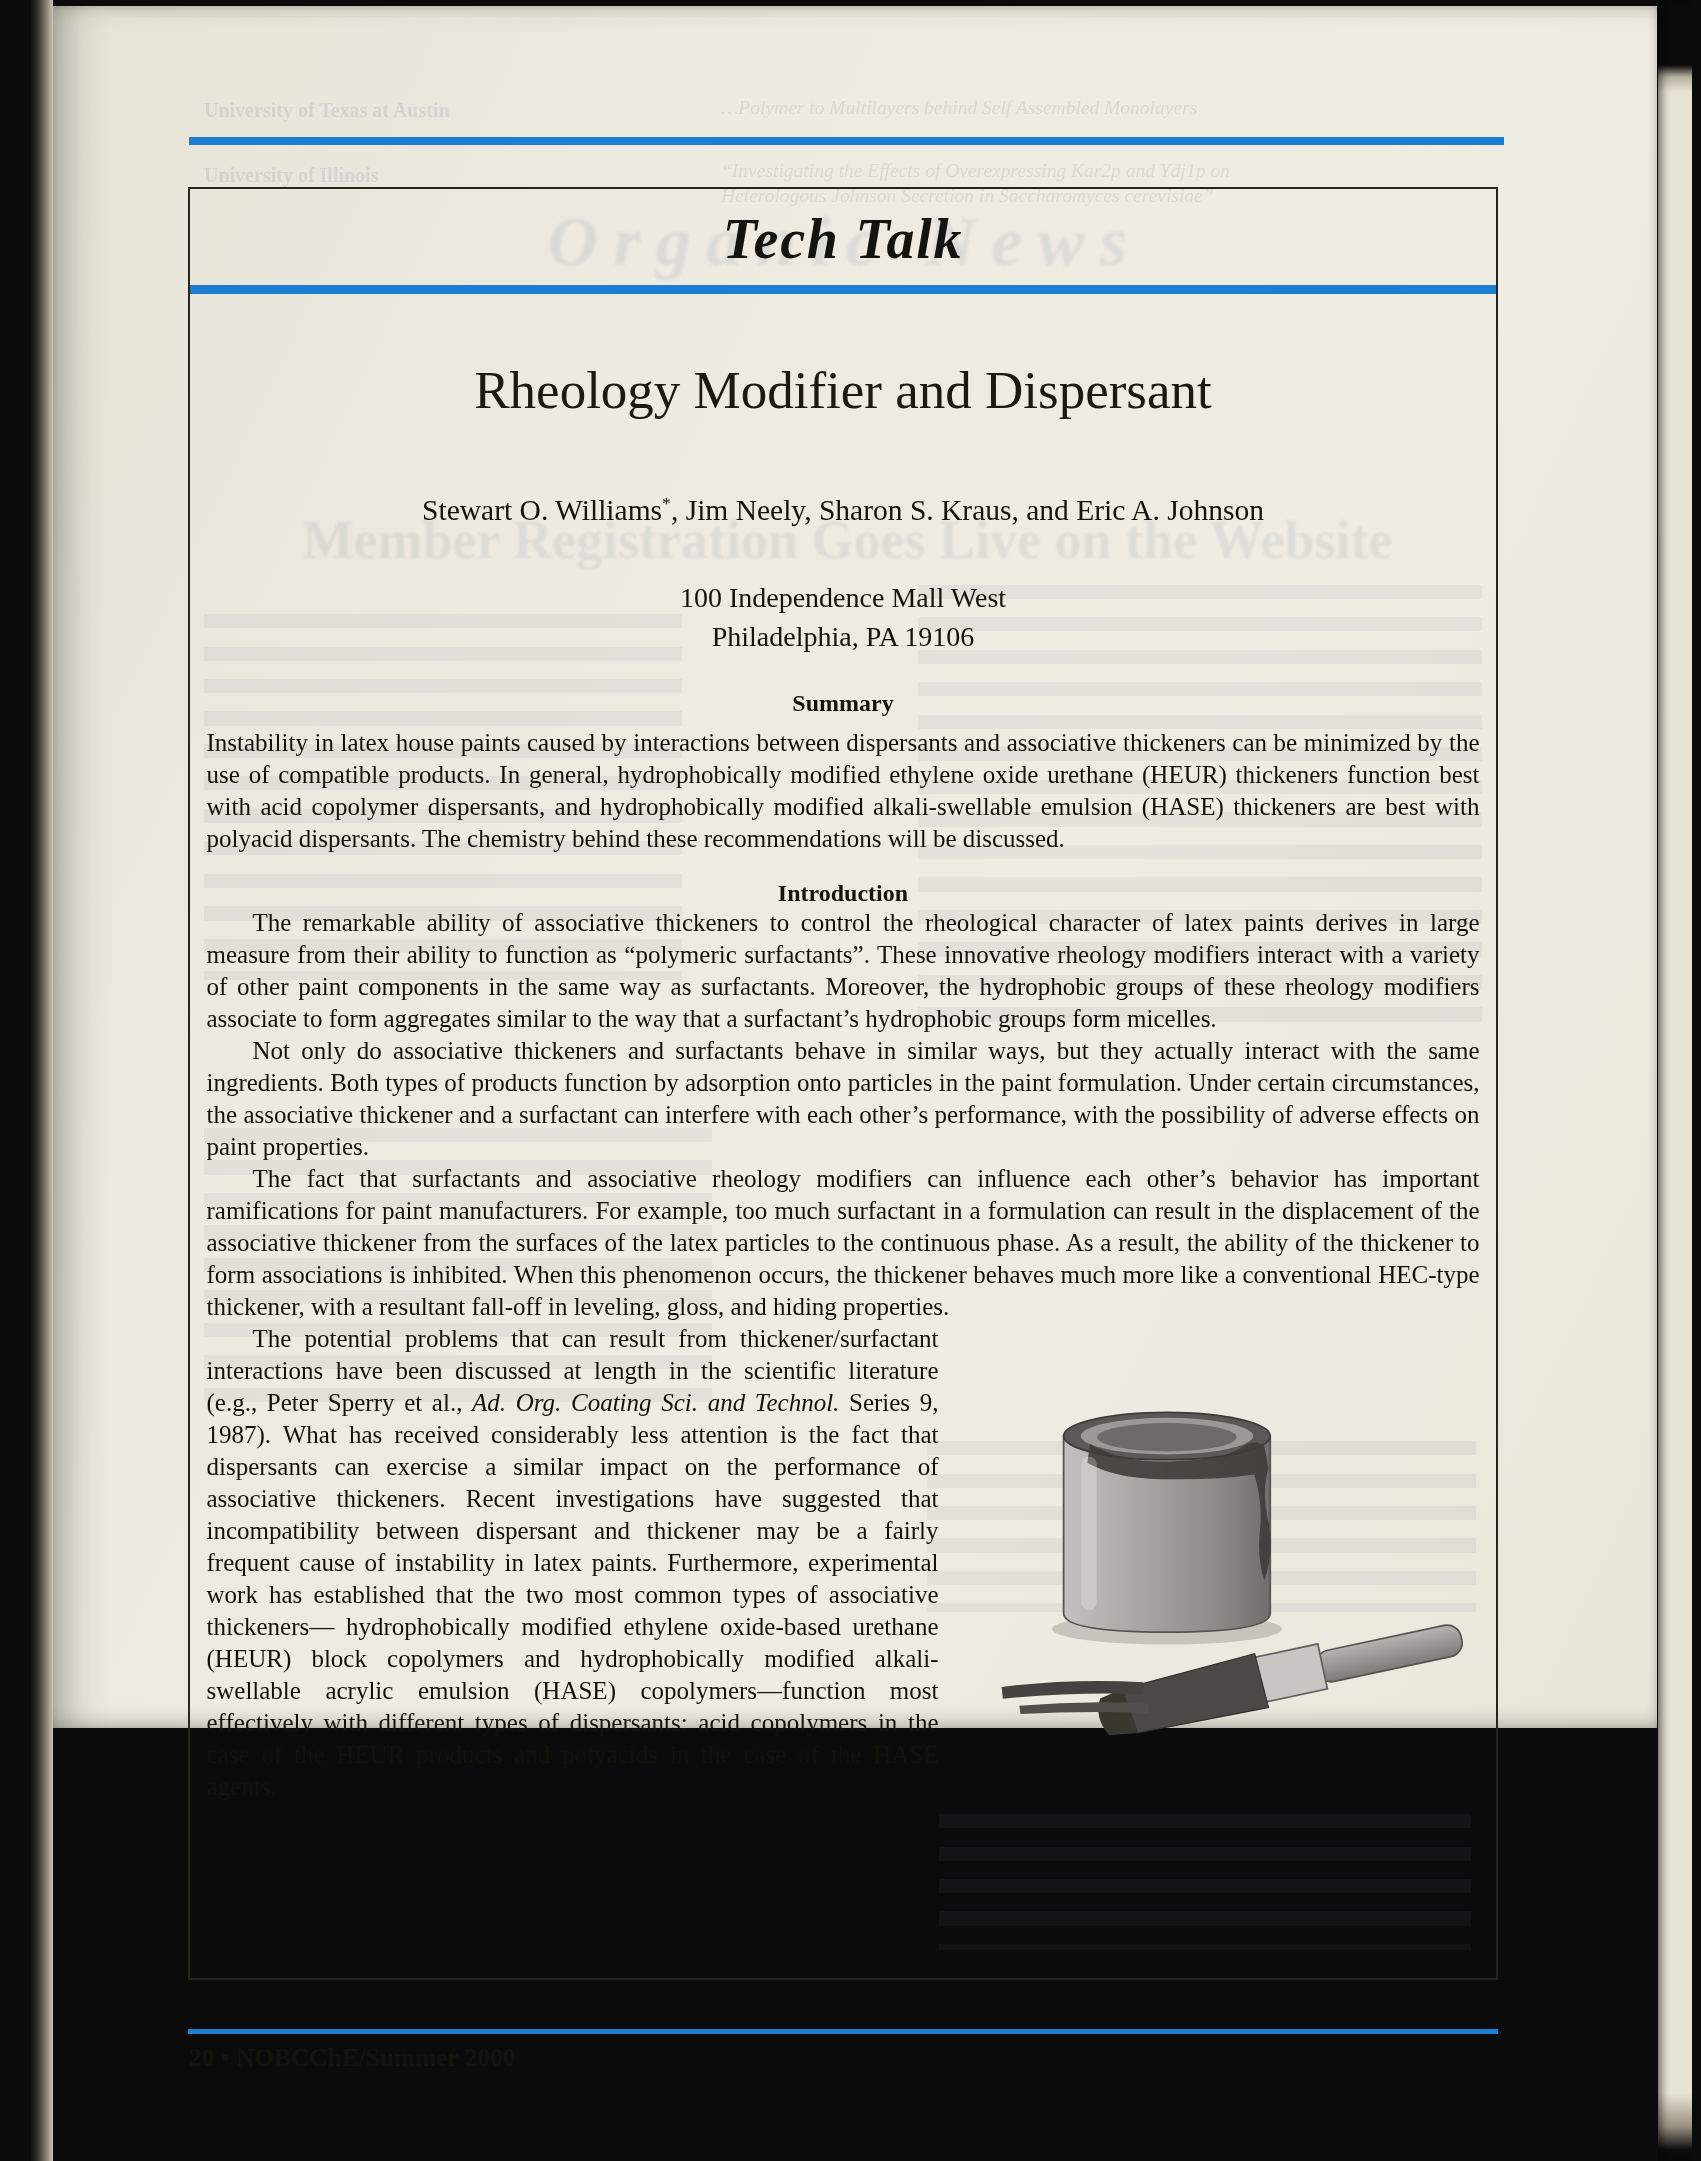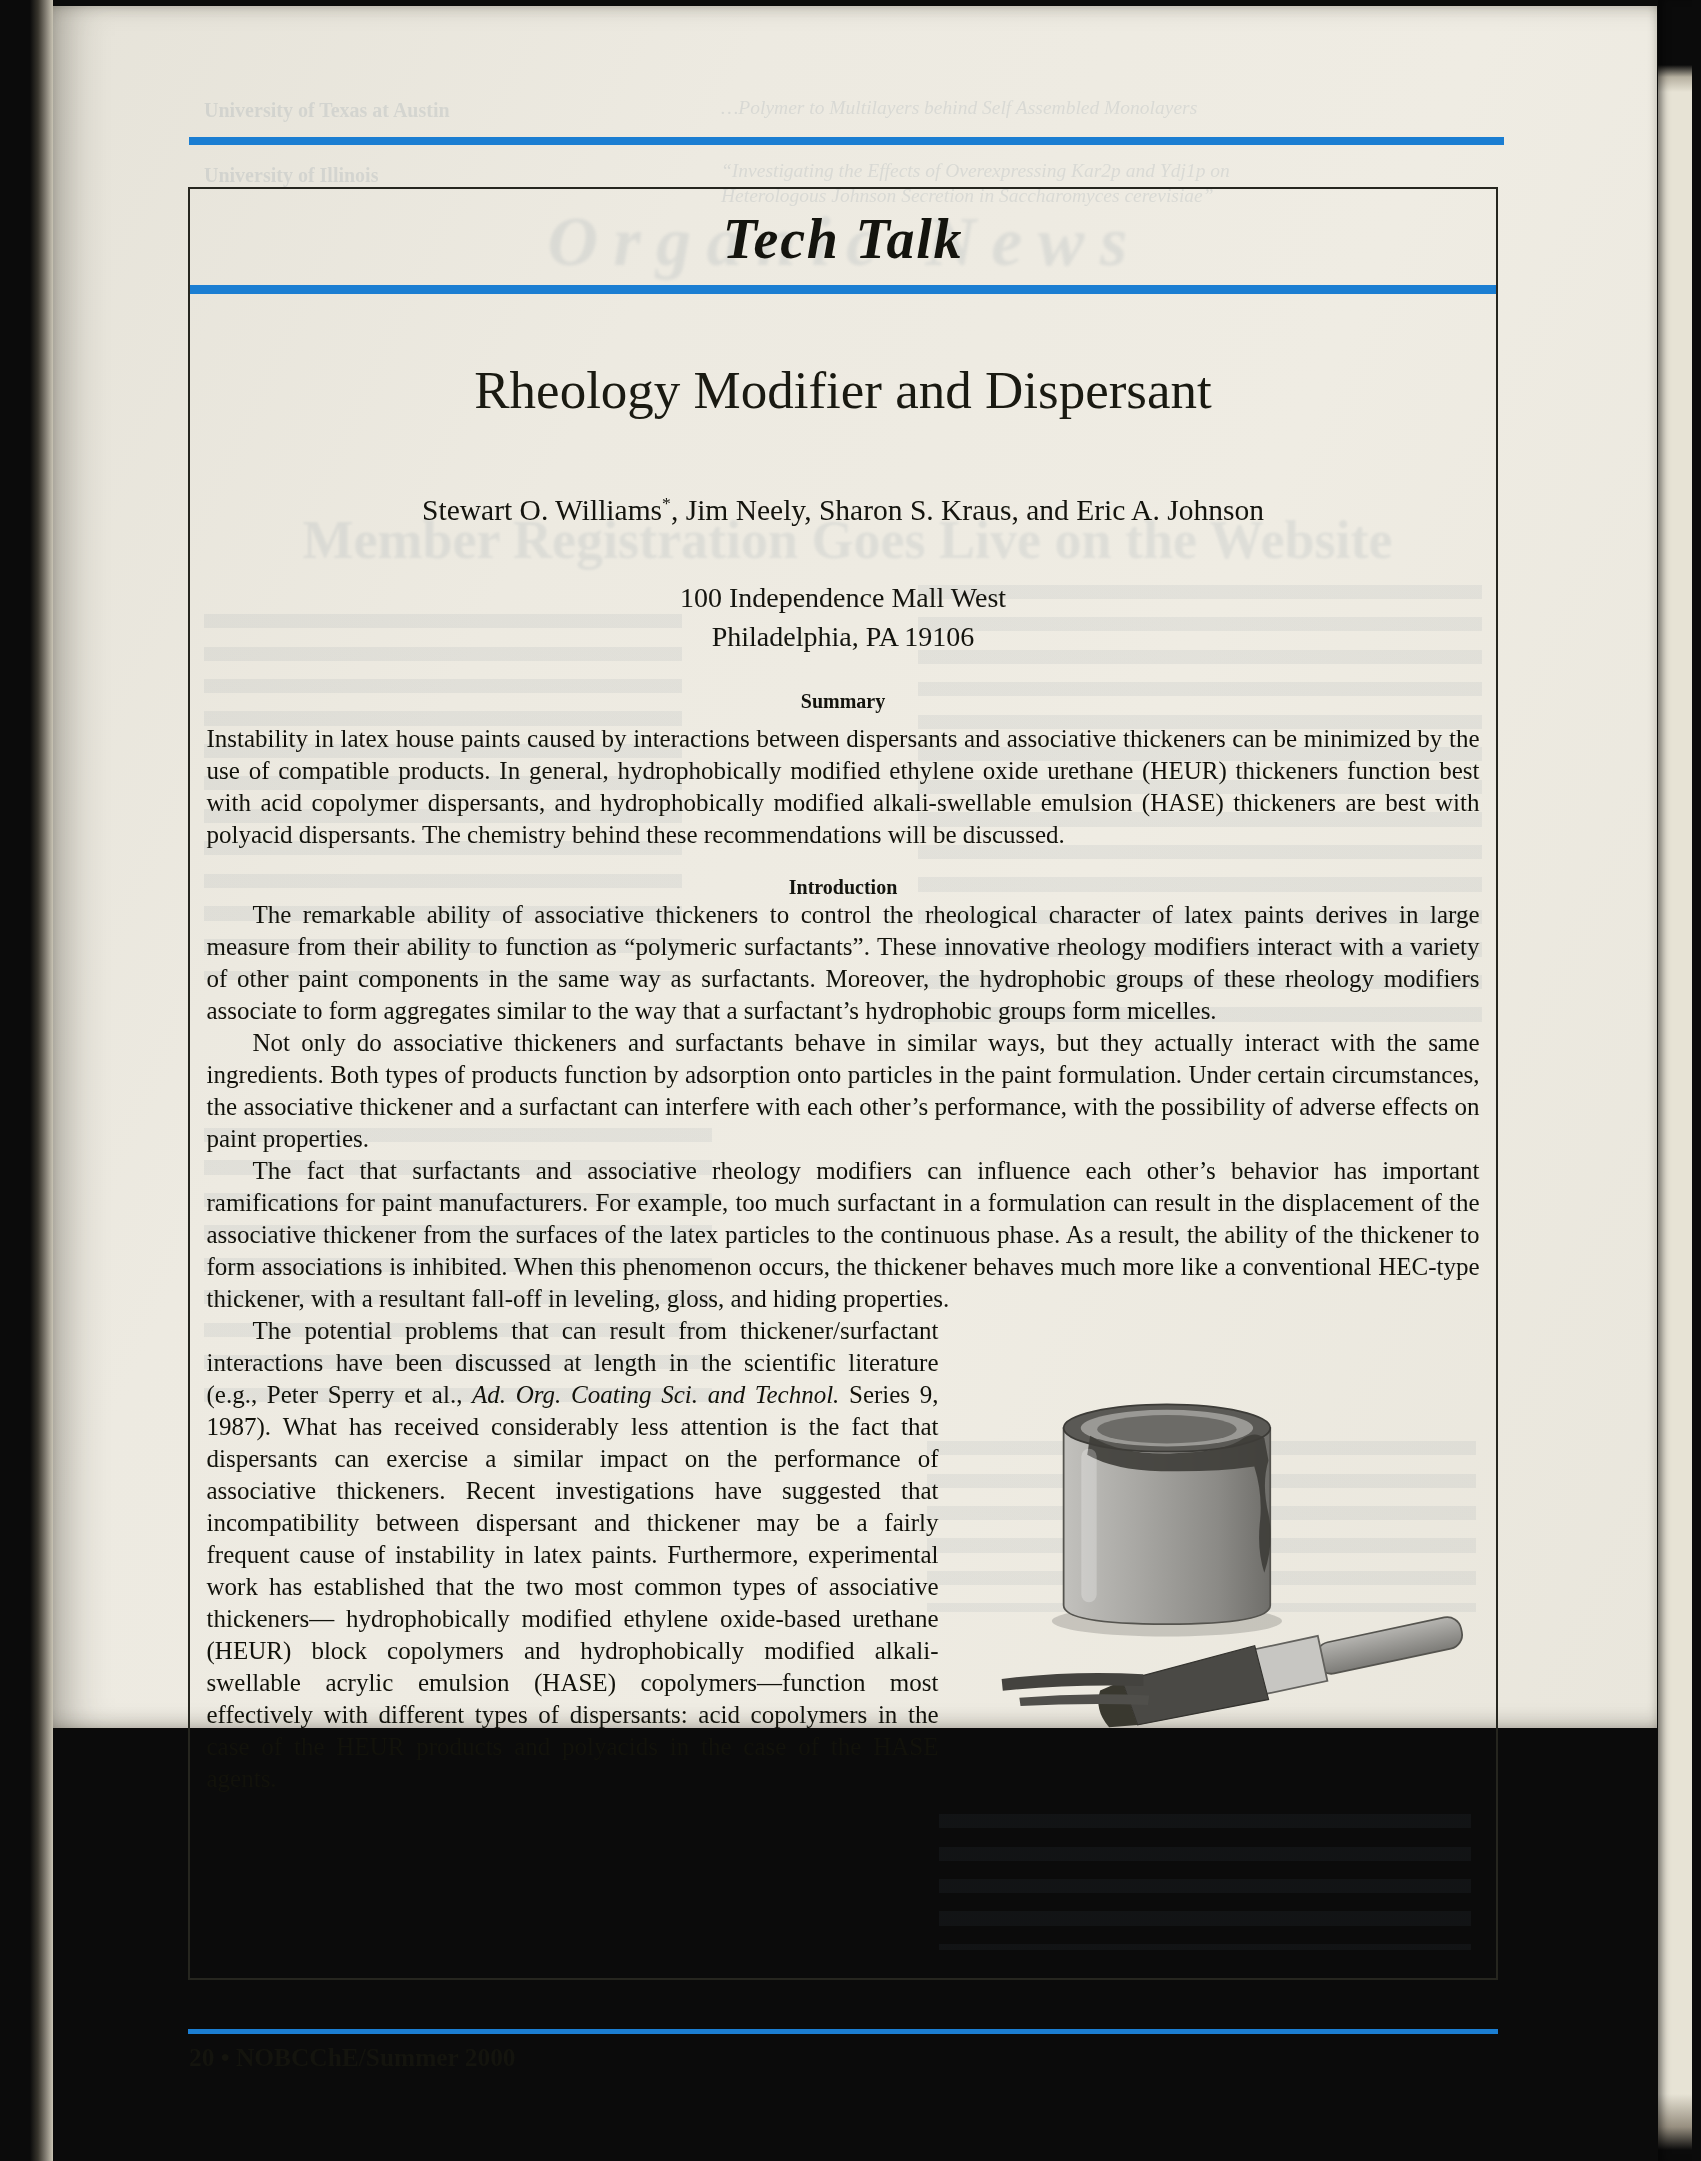--- a/index.html
+++ b/index.html
@@ -53,21 +53,21 @@
     border:2.4px solid #26261f;box-sizing:border-box;padding:0 16.5px;
     overflow:hidden;z-index:2;background:transparent;color:#14140e;
   }
   .masthead{margin:21px 0 0;text-align:center;font-size:56px;font-weight:bold;font-style:italic;
     color:#14140e;letter-spacing:1.8px;line-height:1.05;}
   .masthead-rule{height:8.9px;background:#1b7ed2;margin:16.5px -16.5px 0;}
   .article-title{margin:63px 0 0;text-align:center;font-size:53px;font-weight:normal;line-height:1.25;color:#1a1a12;}
   .authors{margin-top:70px;text-align:center;font-size:29.5px;}
   .authors sup{font-size:60%;}
   .affiliation{margin-top:52px;text-align:center;font-size:28px;line-height:1.38;}
-  .section-heading{margin:34px 0 0;text-align:center;font-size:20px;font-weight:bold;}
+  .section-heading{margin:34px 0 0;text-align:center;font-size:24px;font-weight:bold;}
   .intro-heading{margin-top:20px;}
   .body-text{font-size:25px;line-height:1.28;text-align:justify;color:#12120b;}
   .summary-body{margin-top:9.5px;}
   .para{margin:0;text-indent:46px;}
   .cite{font-style:italic;}
   .p4-row{display:flex;align-items:center;gap:27px;}
   .p4-text{flex:1 1 auto;}
   .figure-wrap{flex:0 0 514px;display:flex;justify-content:center;align-items:center;}
   
   .footer-rule{position:absolute;left:135px;top:2023px;width:1310px;height:5.3px;background:#1b7ed2;z-index:2;}

